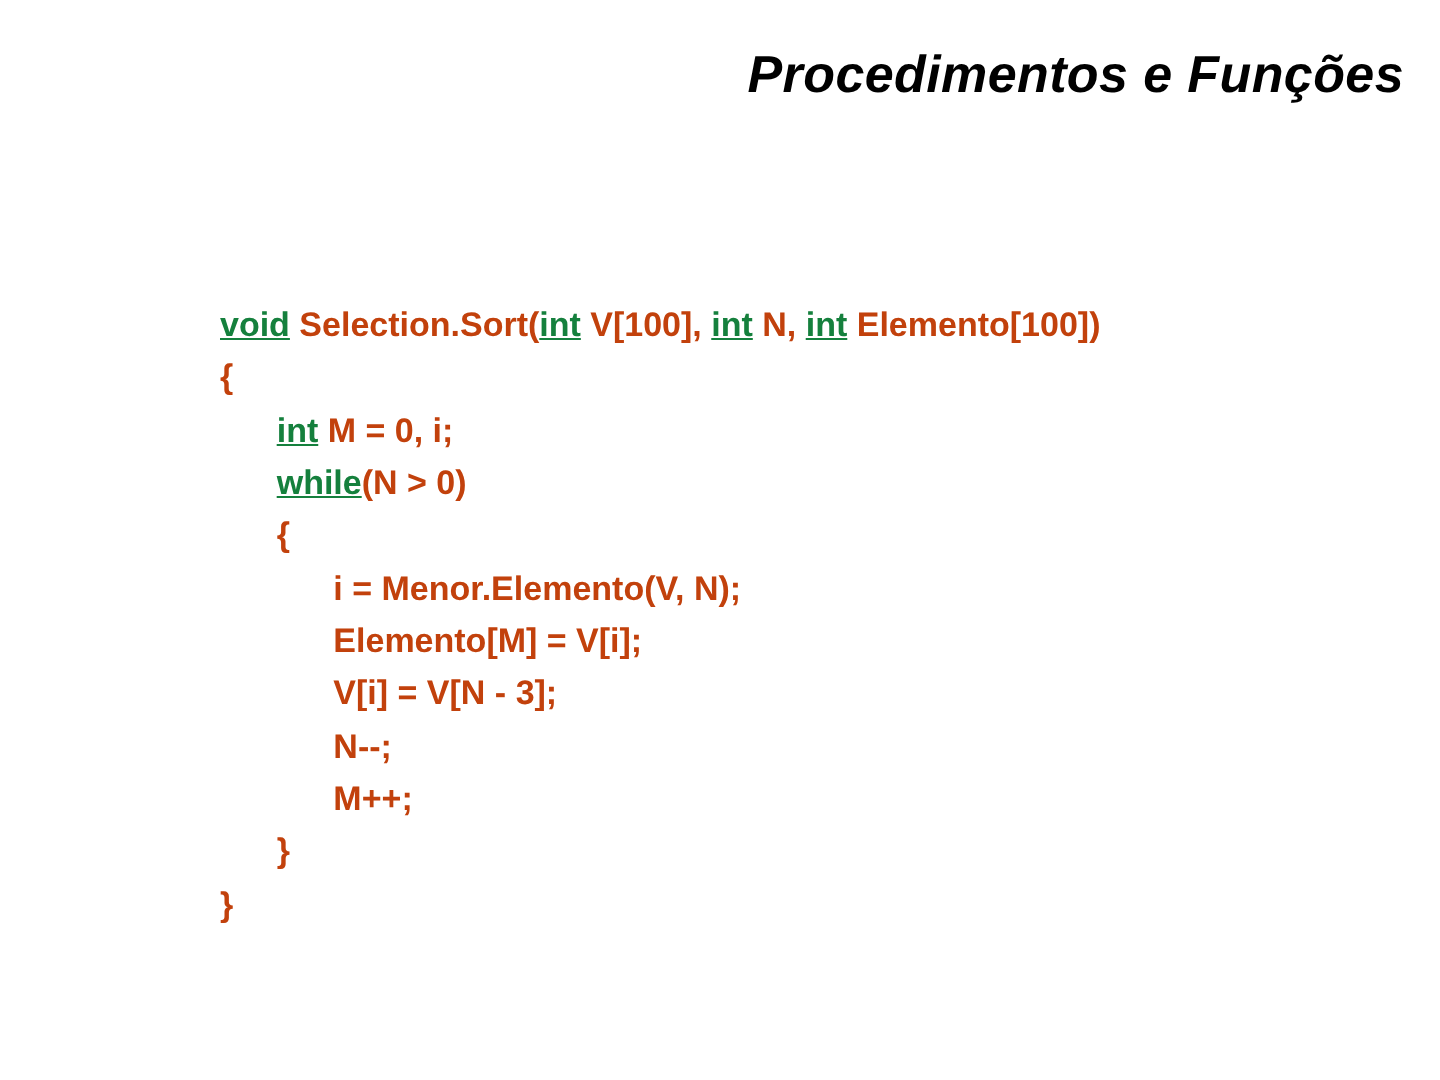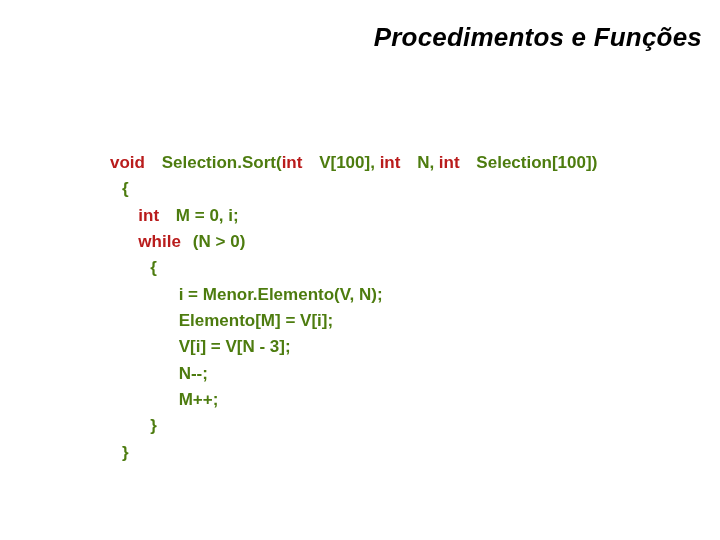--- a/index.html
+++ b/index.html
@@ -36,37 +36,37 @@
   .code {
     position: absolute;
     top: 150px;
     left: 110px;
     font-size: 17px;
     line-height: 1.55;
     white-space: pre;
   }
   .code .kw {
     font-weight: 700;
-    color: #b91c1c;
+    color: #15803d;
+    text-decoration: underline;
   }
   .code .bold {
     font-weight: 700;
-    color: #4d7c0f;
-    padding-left: 12px;
+    color: #c2410c;
   }
 </style>
 </head>
 <body>
 
 <div class="slide">
 
   <div class="title">Procedimentos e Funções</div>
 
 
-  <div class="code"><span><span class="kw">void</span><span class="bold"> Selection.Sort(</span><span class="kw">int</span><span class="bold"> V[100], </span><span class="kw">int</span><span class="bold"> N, </span><span class="kw">int</span><span class="bold"> Selection[100])</span></span>
+  <div class="code"><span><span class="kw">void</span><span class="bold"> Selection.Sort(</span><span class="kw">int</span><span class="bold"> V[100], </span><span class="kw">int</span><span class="bold"> N, </span><span class="kw">int</span><span class="bold"> Elemento[100])</span></span>
 <span class="bold">{</span>
 <span><span>      </span><span class="kw">int</span><span class="bold"> M = 0, i;</span></span>
 <span><span>      </span><span class="kw">while</span><span class="bold">(N &gt; 0)</span></span>
 <span class="bold">      {</span>
 <span class="bold">            i = Menor.Elemento(V, N);</span>
 <span class="bold">            Elemento[M] = V[i];</span>
 <span class="bold">            V[i] = V[N - 3];</span>
 <span class="bold">            N--;</span>
 <span class="bold">            M++;</span>
 <span class="bold">      }</span>

